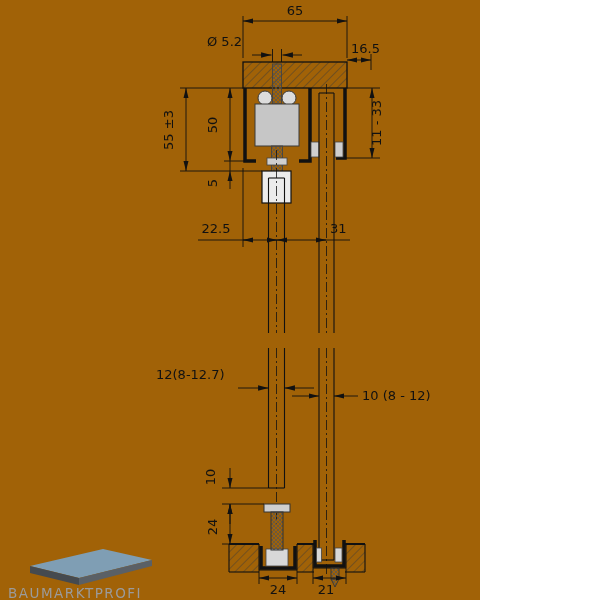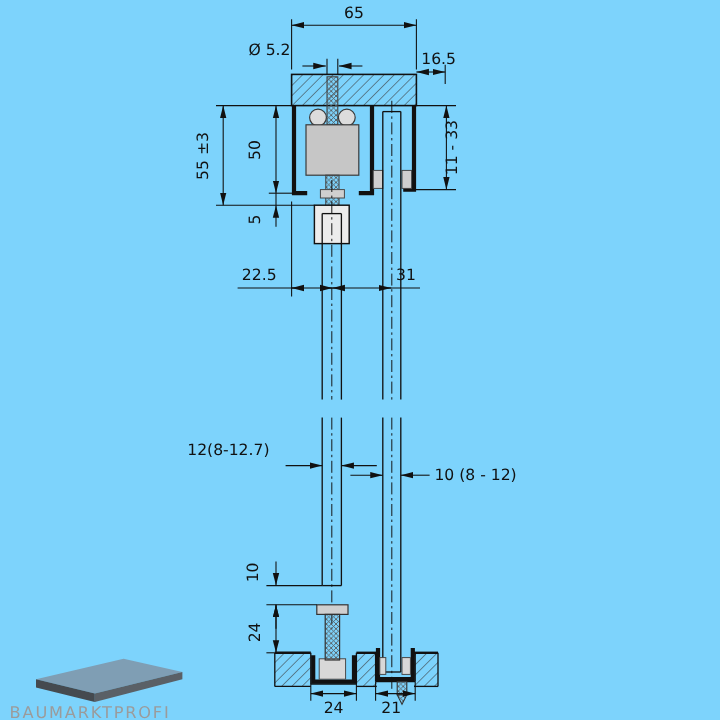--- a/index.html
+++ b/index.html
@@ -1,19 +1,19 @@
 <!DOCTYPE html>
 <html><head>
 <meta charset="utf-8">
 <style>
   html,body{margin:0;padding:0;background:#fff;}
   .canvas{
     position:relative;
-    width:600px;height:600px;
-    background:#7dd3fc;
+    width:480px;height:600px;
+    background:#a16207;
     font-family:"DejaVu Sans", sans-serif;
     overflow:hidden;
   }
   svg{position:absolute;left:0;top:0;}
   text{
     font-family:"DejaVu Sans", sans-serif;
     font-size:13px;
     fill:#111;
   }
   .logo-text{

